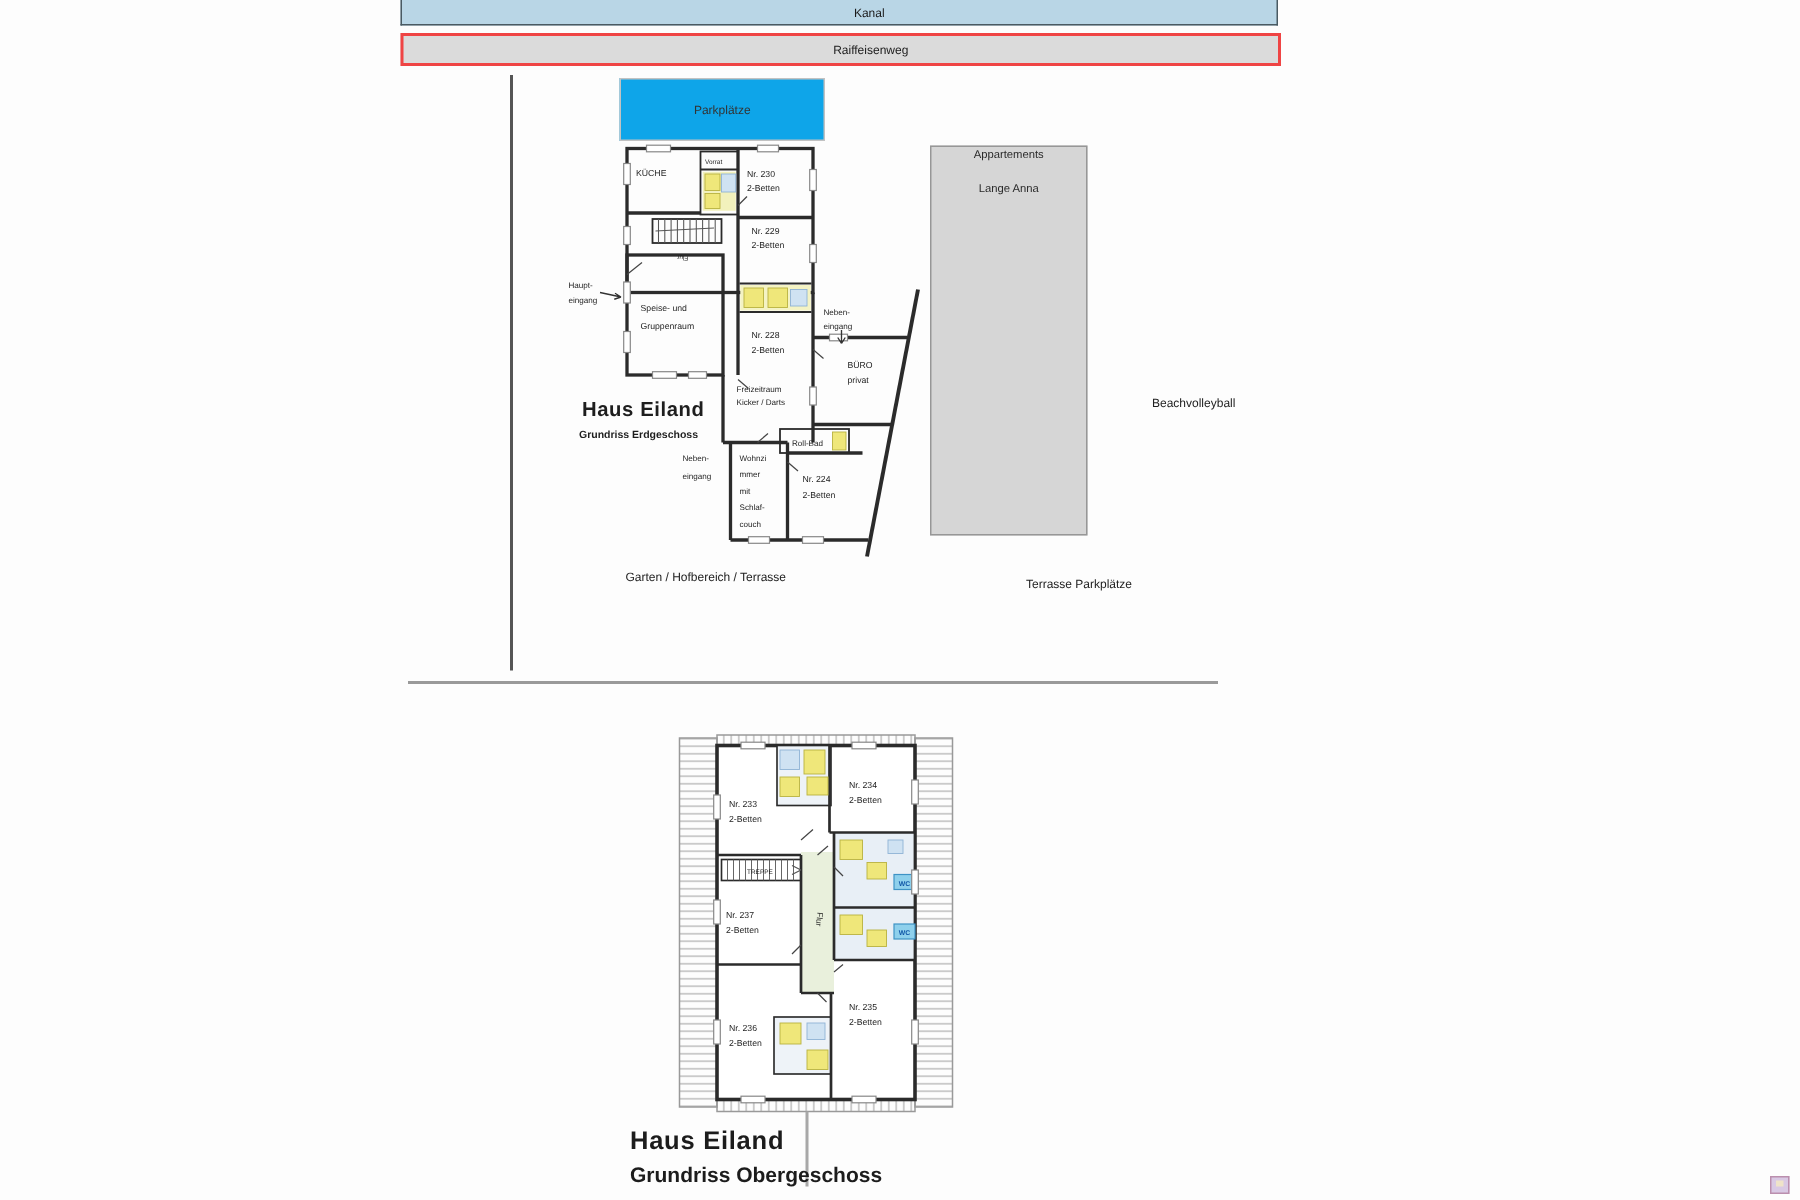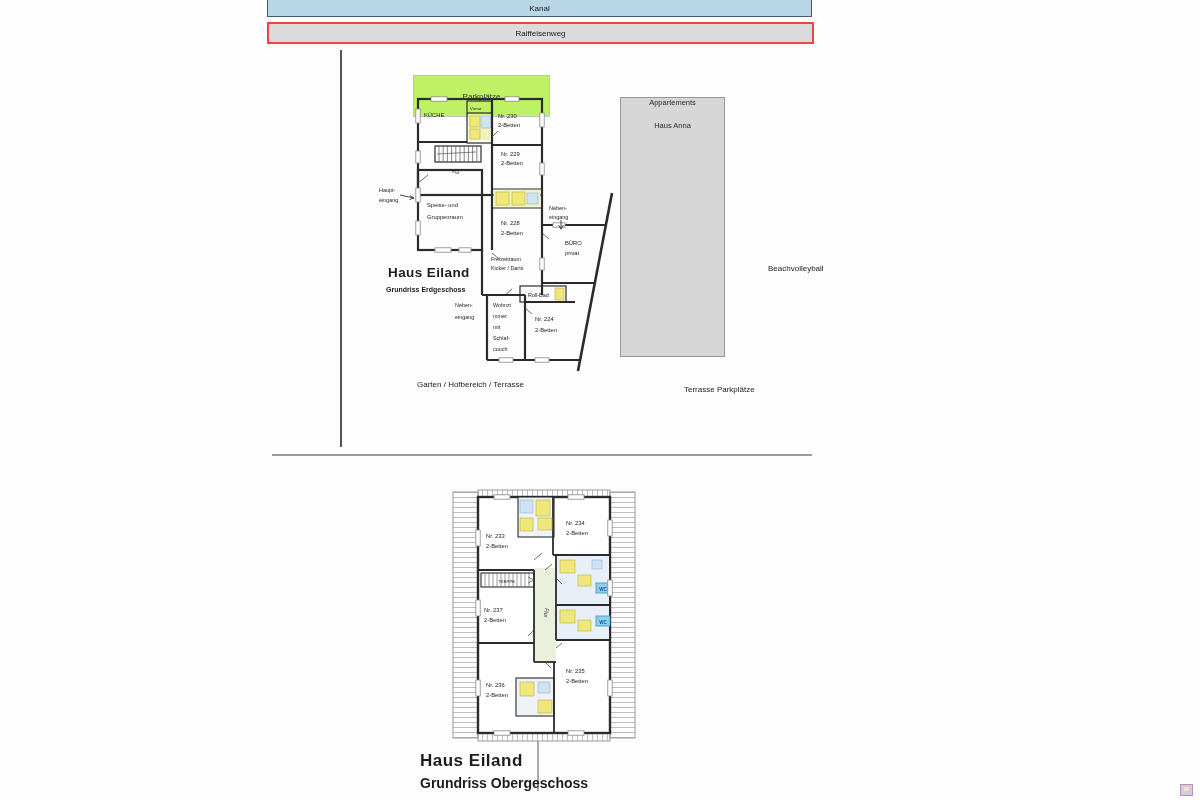--- a/index.html
+++ b/index.html
@@ -1,25 +1,25 @@
 <!DOCTYPE html>
 <html><head>
 <meta charset="utf-8">
 <style>
   html,body{margin:0;padding:0;background:#fff;}
   #canvas{position:relative;width:1200px;height:800px;background:#fdfdfd;overflow:hidden;
           font-family:"Liberation Sans",sans-serif;color:#222;}
   .abs{position:absolute;}
-  .bar{display:flex;align-items:center;justify-content:center;font-size:8px;color:#1a1a1a;}
+  .bar{display:flex;align-items:center;justify-content:center;font-size:8px;color:#1a1a1a;padding-left:40px;}
   .bar-kanal{left:267px;top:0;width:543px;height:16px;background:#b9d6e6;border:1px solid #4a5a62;border-top:none;}
   .bar-street{left:267px;top:22px;width:543px;height:18px;background:#dbdbdb;border:2px solid #ef4444;justify-content:center;}
   .vline-left{left:340px;top:50px;width:1.5px;height:397px;background:#555;}
   .hdivider{left:272px;top:454px;width:540px;height:1.5px;background:#9a9a9a;}
-  .parkbox{left:413px;top:52px;width:135px;height:40px;background:#bef264;border:1px solid #c2c2c2;
-           display:flex;align-items:center;justify-content:center;font-size:8px;color:#333;margin-top:23px;}
+  .parkbox{left:413px;top:52px;width:135px;height:40px;background:#0ea5e9;border:1px solid #c2c2c2;
+           display:flex;align-items:center;justify-content:center;font-size:8px;color:#333;}
   .apartbox{left:620px;top:97px;width:103px;height:258px;background:#d6d6d6;border:1px solid #979797;
             display:flex;flex-direction:column;align-items:center;gap:14px;
             font-size:7.5px;color:#2a2a2a;}
   .sitelabel{font-size:8px;color:#222;white-space:nowrap;}
   .lbl-beach{left:768px;top:264px;}
   .lbl-garten{left:417px;top:380px;text-align:center;}
   .lbl-weitere{left:684px;top:385px;}
   .uf-title{left:420px;top:751px;font-size:17px;font-weight:bold;letter-spacing:.5px;color:#1c1c1c;}
   .uf-sub{left:420px;top:775px;font-size:14px;font-weight:bold;color:#1c1c1c;}
   .vline-bottom{left:537px;top:741px;width:1.5px;height:50px;background:#a8a8a8;}
@@ -46,21 +46,21 @@
   </div>
 
   <div class="abs vline-left"></div>
   <div class="abs hdivider"></div>
 
   <div class="abs parkbox">
     <span>Parkplätze</span>
   </div>
   <div class="abs apartbox">
     <span>Appartements</span>
-    <span>Haus Anna</span>
+    <span>Lange Anna</span>
   </div>
   <div class="abs sitelabel lbl-beach">Beachvolleyball</div>
   <div class="abs sitelabel lbl-garten">Garten / Hofbereich / Terrasse</div>
   <div class="abs sitelabel lbl-weitere">Terrasse Parkplätze</div>
 
   <svg class="abs" style="left:375px;top:93px;" width="250" height="292" viewBox="0 0 250 292">
 
     <line x1="237" y1="100" x2="203" y2="278" stroke="#2b2b2b" stroke-width="2.6"></line>
 
     <g stroke="#2b2b2b" stroke-width="2.2" fill="none">

